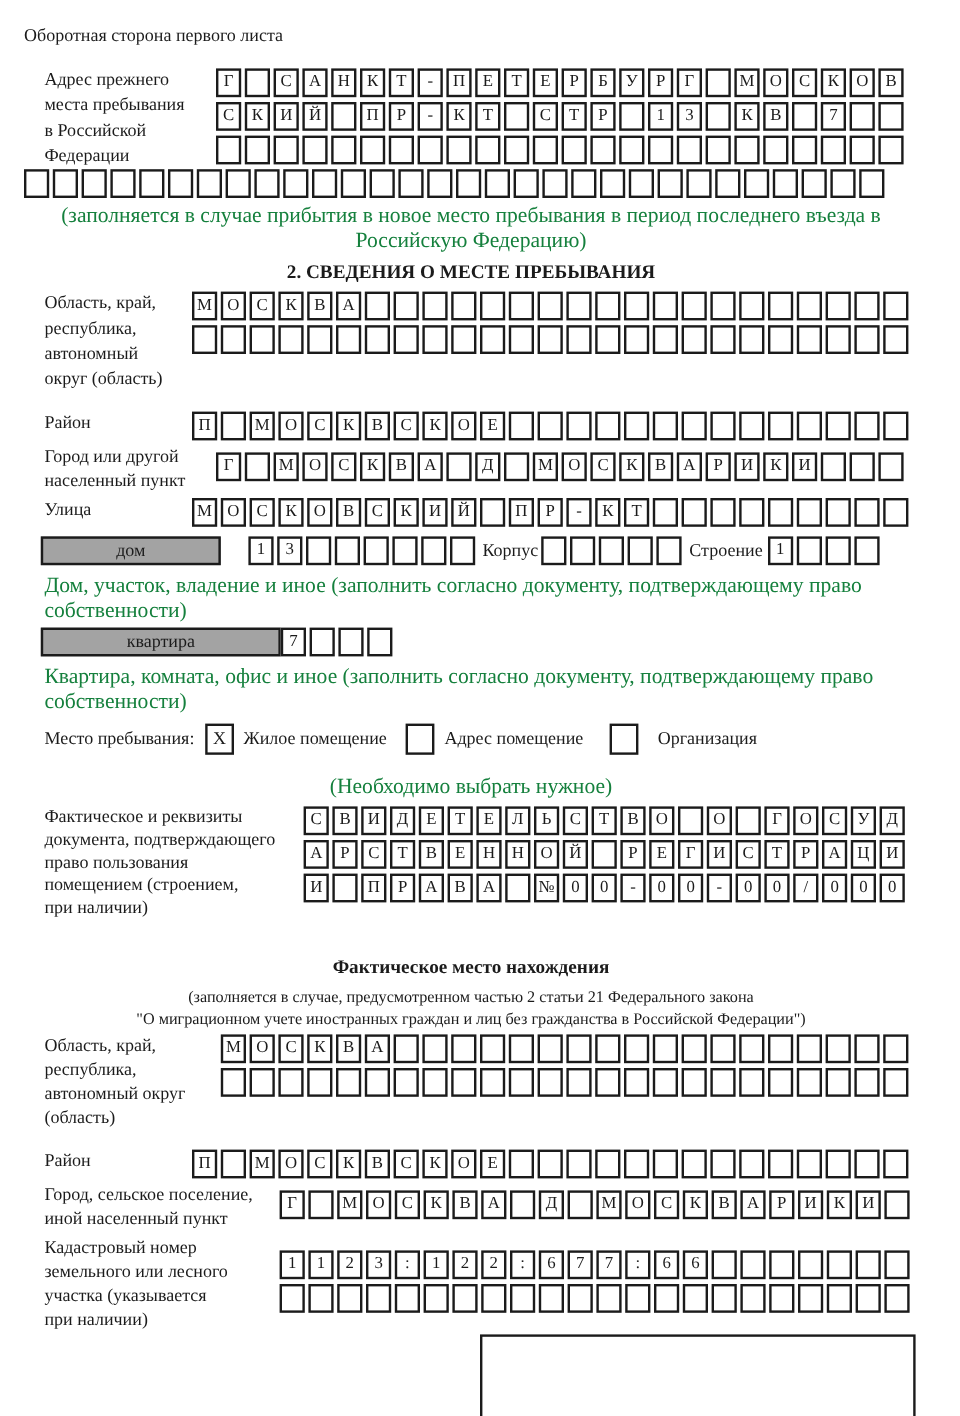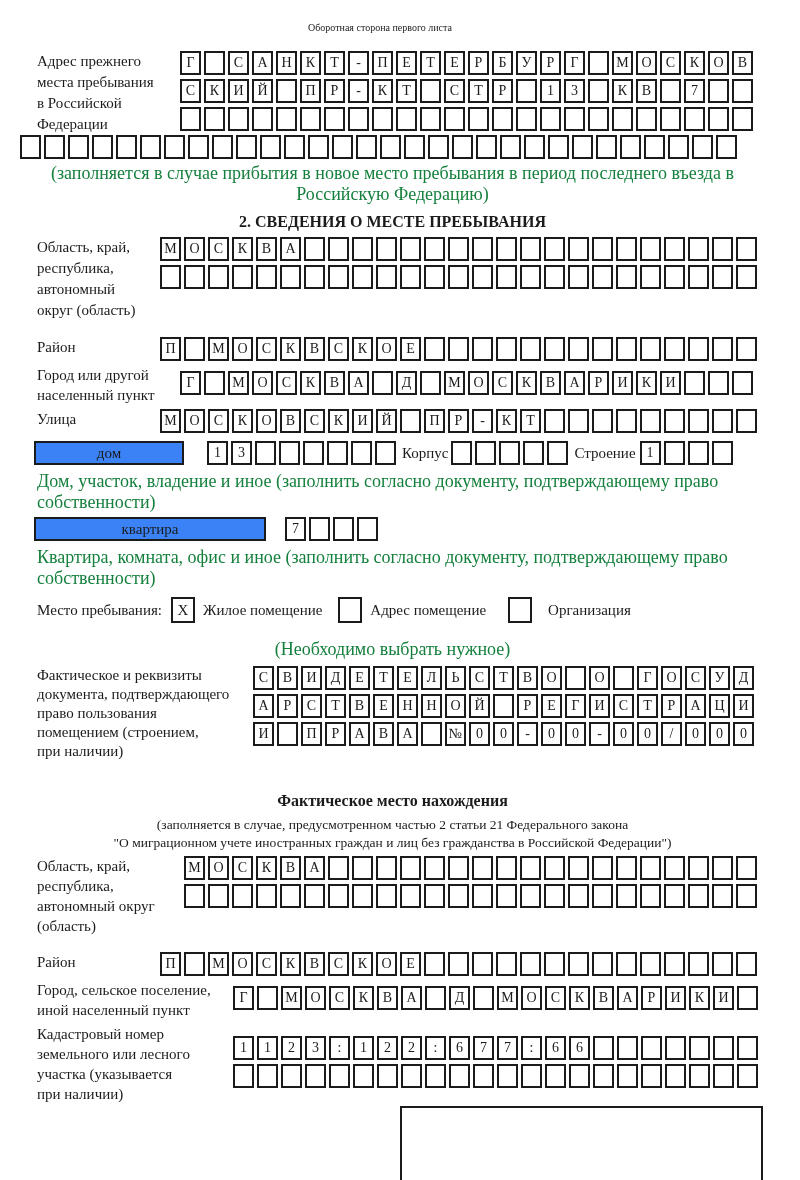--- a/index.html
+++ b/index.html
@@ -2,21 +2,21 @@
 <html><head>
 <meta charset="utf-8">
 <style>
   html,body{margin:0;padding:0;}
   body{
     width:800px;height:1180px;overflow:hidden;background:#ffffff;
     color:#1b1b1b;font-family:"Liberation Serif","DejaVu Serif",serif;
     position:relative;
   }
   .content{padding:0 35px 0 20px;}
-  .top-note{margin-top:22px;padding-right:25px;text-align:center;font-size:10px;}
+  .top-note{margin-top:22px;padding-right:25px;text-align:left;font-size:15px;}
   .lbl{font-size:15px;line-height:21px;}
   .lbl-tight{font-size:15px;line-height:20px;}
   .note{font-size:18px;color:#15803d;}
   .note-center{text-align:center;}
   .section-title{font-weight:bold;font-size:16px;text-align:center;margin:8px 0 6px 0;}
   
   .cell-row{display:flex;margin-bottom:4px;}
   .cell{
     flex:none;display:inline-flex;align-items:center;justify-content:center;
     width:17px;height:20px;border:2px solid #1b1b1b;margin-right:3px;
@@ -25,24 +25,24 @@
   .field{display:flex;align-items:flex-start;}
   .field .flabel{flex:none;box-sizing:border-box;padding-left:17px;}
   .w140{width:140px;} .w160{width:160px;} .w164{width:164px;}
   .w213{width:213px;} .w233{width:233px;}
   .rows-col{display:flex;flex-direction:column;}
   .mt2{margin-top:16px;} .mt4{margin-top:4px;} .mt6{margin-top:6px;} .mt12{margin-top:12px;} .mt18{margin-top:18px;}
   .h84{height:84px;} .h80{height:80px;} .h44{height:44px;} .h118{height:118px;}
   
   .named-box{
     flex:none;box-sizing:border-box;border:2px solid #1b1b1b;height:24px;
-    display:flex;align-items:center;justify-content:center;font-size:15px;background:#3b82f6;
+    display:flex;align-items:center;justify-content:center;font-size:15px;background:#a3a3a3;
   }
   .dom-box{width:150px;margin-left:14px;margin-right:23px;}
-  .kv-box{width:232px;margin-left:14px;margin-right:19px;}
+  .kv-box{width:200px;margin-left:14px;margin-right:0;}
   .inline-lbl{flex:none;font-size:15px;line-height:24px;}
   .dom-row{display:flex;align-items:flex-start;}
   
   .checkbox{
     flex:none;box-sizing:border-box;width:24px;height:26px;border:2px solid #1b1b1b;
     display:inline-flex;align-items:center;justify-content:center;font-size:15px;background:#fff;
   }
   .mesto-row{display:flex;align-items:center;margin-top:8px;}
   .mesto-row .mlabel{padding-left:17px;font-size:15px;}
   .opt-label{font-size:15px;margin-left:8px;}

